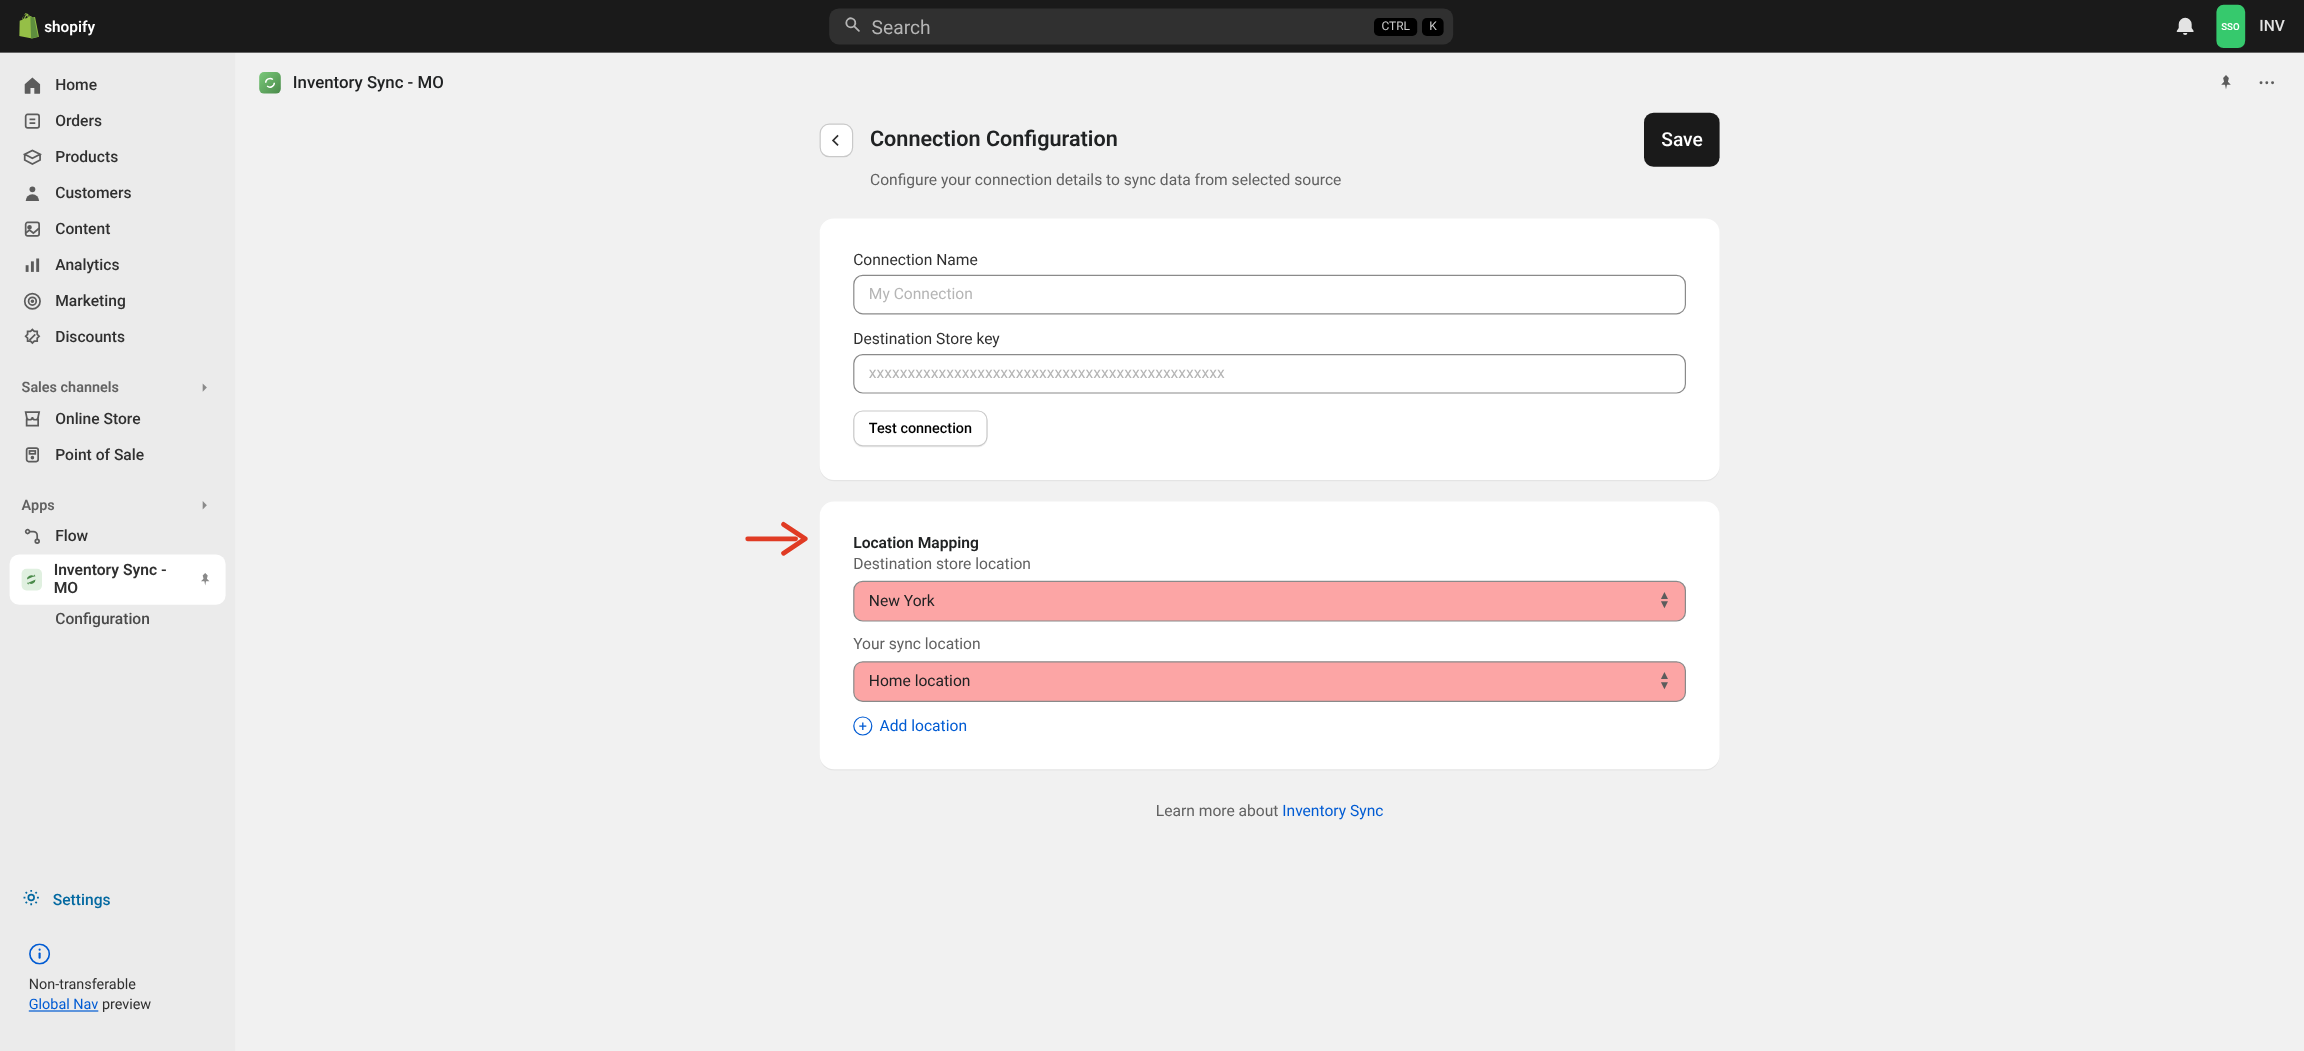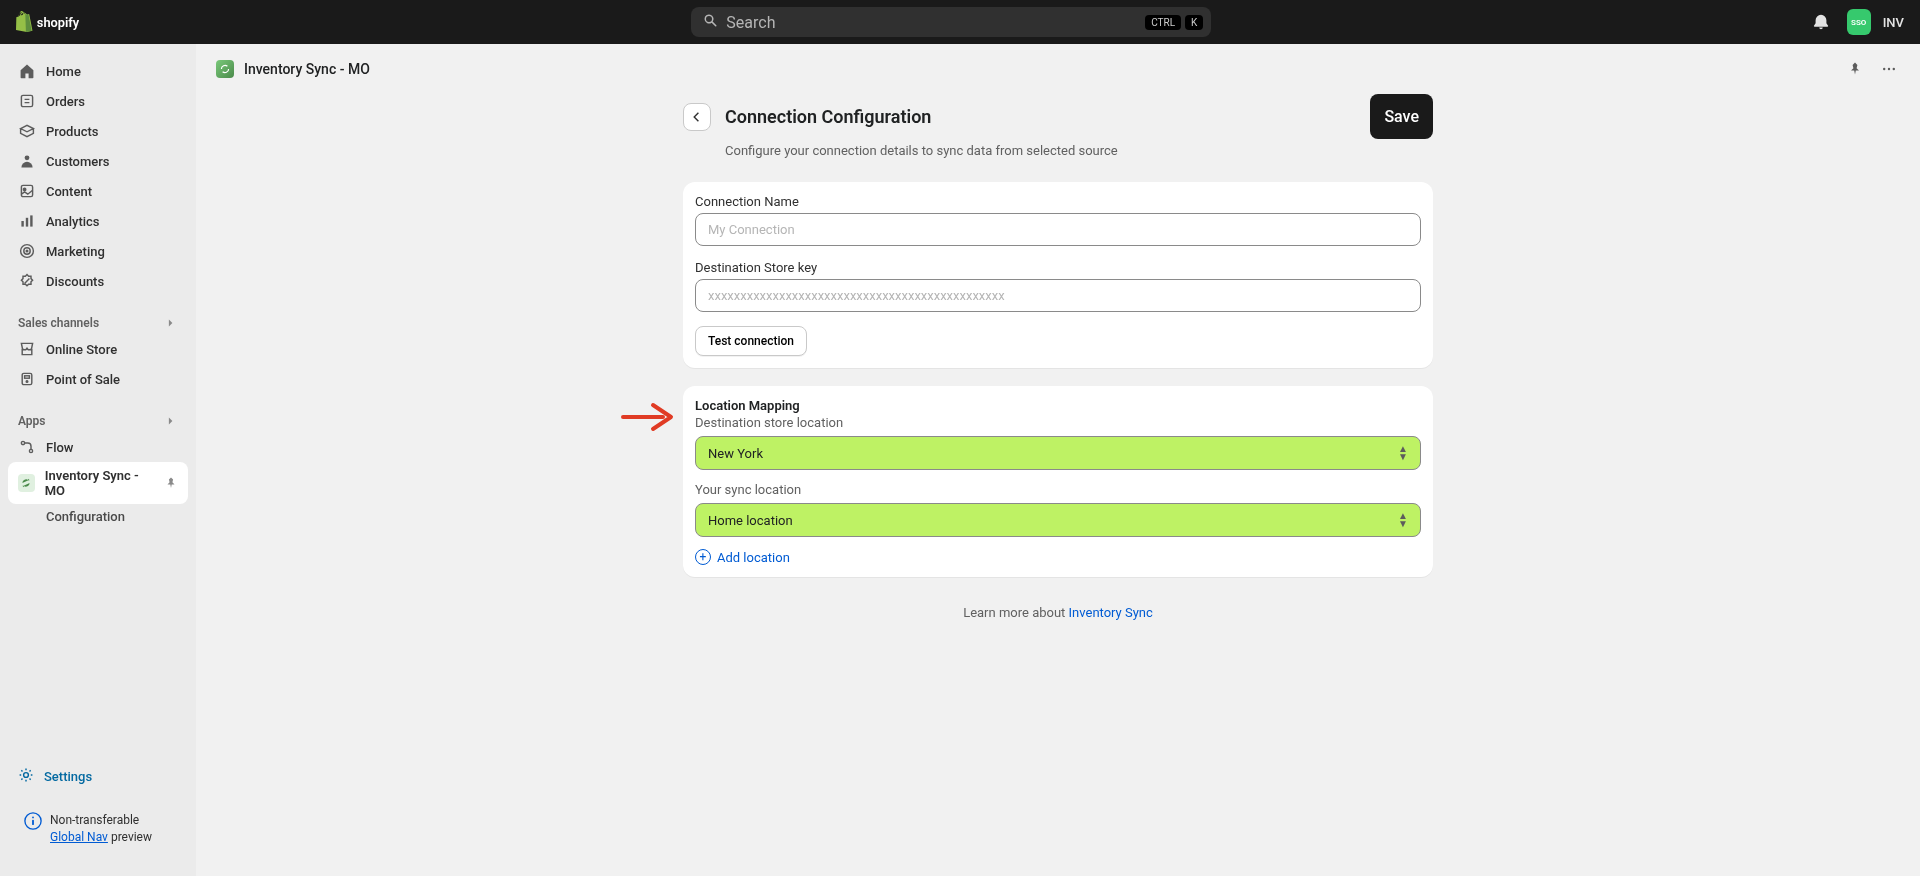--- a/index.html
+++ b/index.html
@@ -6,36 +6,36 @@
 body { background: #f1f1f1; color: #202223; height: 876px; width: 1920px; overflow: hidden; }
 
 .topbar { height: 44px; background: #1a1a1a; display: flex; align-items: center; padding: 0 16px; justify-content: space-between; }
 .logo { color: #fff; display: flex; align-items: flex-start; gap: 4px; }
 .logo svg { width: 80px; height: 24px; }
 .search { flex: 0 0 520px; margin: 0 auto; display: flex; align-items: center; background: #303030; border-radius: 8px; height: 30px; padding: 0 12px; color: #b5b5b5; gap: 8px; position: relative; }
 .search-kbd { position: absolute; right: 8px; display: flex; gap: 4px; }
 .kbd { background: #000000; color: #ccc; font-size: 10px; padding: 2px 6px; border-radius: 4px; }
 .topright { display: flex; align-items: center; gap: 12px; }
 .bell { width: 28px; height: 28px; display: flex; align-items: center; justify-content: center; color: #e3e3e3; }
-.avatar { width: 24px; height: 26px; background: #36c96d; border-radius: 6px; color: #fff; font-size: 8px; display: flex; align-items: center; justify-content: center; font-weight: 600; }
+.avatar { width: 24px; height: 36px; background: #36c96d; border-radius: 6px; color: #fff; font-size: 8px; display: flex; align-items: center; justify-content: center; font-weight: 600; }
 .store-abbr { color: #e3e3e3; font-size: 13px; font-weight: 500; }
 
 .app { display: flex; height: calc(876px - 44px); border-radius: 22px; }
 .sidebar { width: 196px; background: #ebebeb; padding: 12px 8px; display: flex; flex-direction: column; }
 .nav-item { display: flex; align-items: center; gap: 10px; padding: 6px 10px; border-radius: 8px; font-size: 13px; color: #303030; cursor: pointer; font-weight: 500; }
 .nav-item .icon { width: 18px; height: 18px; display: flex; align-items: center; justify-content: center; color: #5c5c5c; }
 .section-hdr { display: flex; justify-content: space-between; align-items: center; padding: 8px 10px 4px; font-size: 12px; color: #616161; font-weight: 600; margin-top: 12px; }
 .sub-item { padding: 5px 10px 5px 38px; font-size: 13px; color: #4a4a4a; cursor: pointer; border-radius: 8px; font-weight: 500; }
 .app-item { display: flex; align-items: center; gap: 10px; padding: 6px 10px; border-radius: 8px; font-size: 13px; color: #303030; cursor: pointer; font-weight: 500; justify-content: space-between; }
 .app-item.active { background: #fff; font-weight: 600; }
 .app-item .left { display: flex; align-items: center; gap: 10px; }
 .app-badge { width: 18px; height: 18px; border-radius: 4px; background: #e0f0e0; display: flex; align-items: center; justify-content: center; }
 .pin { width: 14px; height: 14px; color: #8a8a8a; }
 .spacer { flex: 1; }
-.preview-badge { margin: 8px 4px; padding: 10px 12px; border-radius: 8px; display: flex; gap: 8px; align-items: flex-start; }
+.preview-badge { margin: 8px 4px; padding: 10px 12px; border-radius: 8px; display: flex; gap: 8px; align-items: flex-start; flex-direction: column; }
 .preview-badge .info-icon { width: 18px; height: 18px; color: #005bd3; flex-shrink: 0; }
 .preview-badge .txt { font-size: 12px; color: #303030; line-height: 1.4; }
 .preview-badge a { color: #005bd3; text-decoration: underline; }
 .settings-item { display: flex; align-items: center; gap: 10px; padding: 8px 10px; font-size: 13px; color: #0369a1; cursor: pointer; font-weight: 500; }
 
 .main { flex: 1; background: #f1f1f1; overflow: auto; }
 .page-hdr { display: flex; align-items: center; justify-content: space-between; padding: 14px 20px; }
 .page-hdr .left { display: flex; align-items: center; gap: 10px; }
 .app-ico { width: 18px; height: 18px; border-radius: 4px; }
 .page-title { font-size: 14px; font-weight: 500; }
@@ -43,30 +43,30 @@
 .iconbtn { width: 22px; height: 22px; color: #5c5c5c; cursor: pointer; display: flex; align-items: center; justify-content: center; }
 
 .content { max-width: 790px; margin: 0 auto; padding: 0 20px 40px; }
 .title-row { display: flex; align-items: center; justify-content: space-between; margin-bottom: 4px; }
 .title-row .tl { display: flex; align-items: center; gap: 14px; }
 .backbtn { width: 28px; height: 28px; border: 1px solid #c9c9c9; border-radius: 8px; display: flex; align-items: center; justify-content: center; cursor: pointer; background: #fff; }
 .h1 { font-size: 18px; font-weight: 600; }
 .save { background: #1a1a1a; color: #fff; border: none; padding: 13px 14px; border-radius: 8px; font-size: 16px; font-weight: 500; cursor: pointer; }
 .subtitle { font-size: 13px; color: #616161; margin-left: 42px; margin-bottom: 24px; }
 
-.card { background: #fff; border-radius: 12px; padding: 12px; margin-bottom: 18px; box-shadow: 0 1px 0 rgba(0,0,0,0.05); }
+.card { background: #fff; border-radius: 12px; padding: 28px; margin-bottom: 18px; box-shadow: 0 1px 0 rgba(0,0,0,0.05); }
 .fld-label { font-size: 13px; color: #303030; margin-bottom: 4px; display: block; }
 .text-input { width: 100%; border: 1px solid #8a8a8a; border-radius: 8px; padding: 8px 12px; font-size: 13px; color: #303030; margin-bottom: 14px; }
 .text-input::placeholder { color: #b5b5b5; }
 .test-row { display: flex; justify-content: flex-start; }
 .btn-outline { background: #fff; border: 1px solid #c9c9c9; padding: 7px 12px; border-radius: 8px; font-size: 12px; font-weight: 500; cursor: pointer; box-shadow: 0 1px 0 rgba(0,0,0,0.05); }
 
 .section-title { font-size: 13px; font-weight: 600; margin-bottom: 2px; }
 .section-sub { font-size: 13px; color: #616161; margin-bottom: 6px; }
-.select { width: 100%; border: 1px solid #8a8a8a; border-radius: 8px; padding: 8px 12px; font-size: 13px; display: flex; justify-content: space-between; align-items: center; cursor: pointer; margin-bottom: 12px; background: #bef264; gap: 48px; }
+.select { width: 100%; border: 1px solid #8a8a8a; border-radius: 8px; padding: 8px 12px; font-size: 13px; display: flex; justify-content: space-between; align-items: center; cursor: pointer; margin-bottom: 12px; background: #fca5a5; gap: 48px; }
 .select .arrows { color: #5c5c5c; font-size: 10px; line-height: 8px; display: flex; flex-direction: column; }
 .add-loc { display: flex; align-items: center; gap: 6px; color: #005bd3; font-size: 13px; cursor: pointer; margin-top: 4px; font-weight: 450; }
 .add-loc .plus { width: 16px; height: 16px; border: 1.5px solid #005bd3; border-radius: 50%; display: flex; align-items: center; justify-content: center; font-size: 12px; line-height: 1; }
 
 .learn { text-align: center; font-size: 13px; color: #616161; margin-top: 28px; }
 .learn a { color: #005bd3; text-decoration: none; }
 
 .chev { width: 14px; height: 14px; color: #8a8a8a; }
 </style>
 </head>

